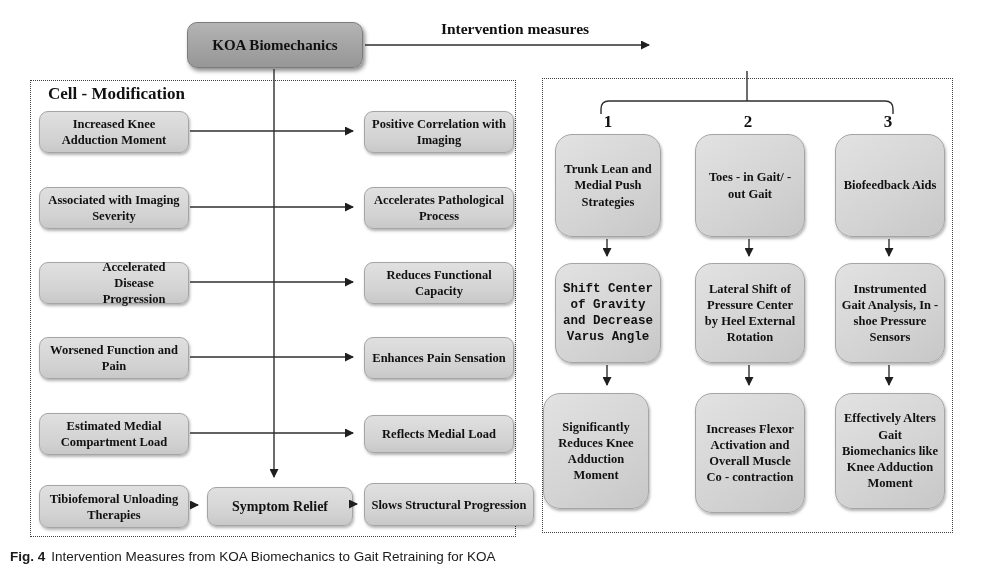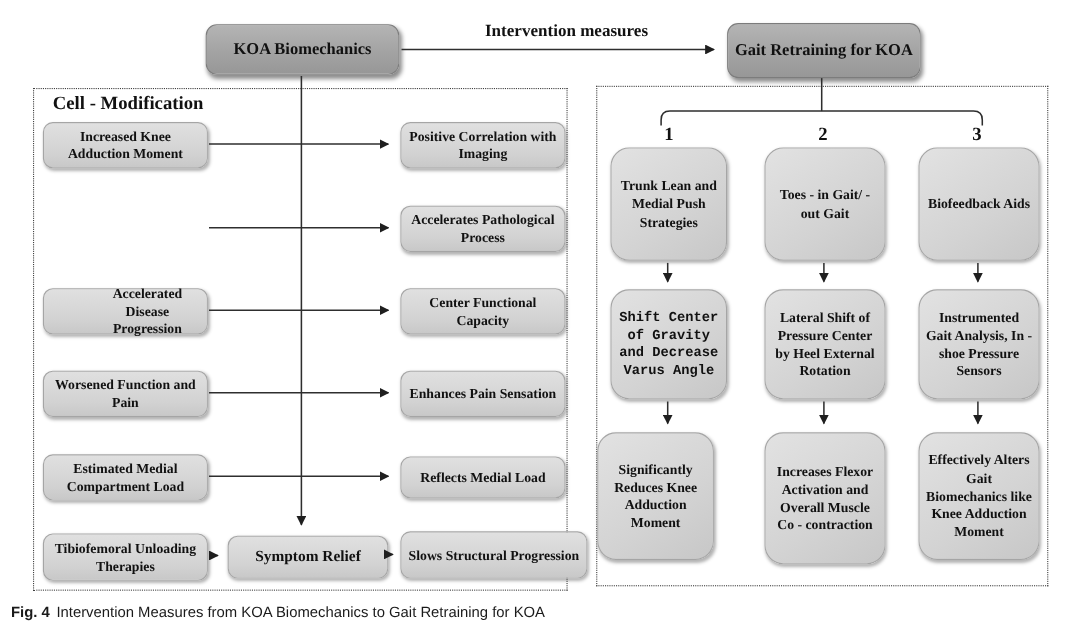--- a/index.html
+++ b/index.html
@@ -56,36 +56,36 @@
 </style>
 </head>
 <body>
 
 <div class="stage">
 
   <div class="node node-dark" style="left:187px;top:22px;width:176px;height:46px;">KOA Biomechanics</div>
 
   <div class="flow-label">Intervention measures</div>
 
-  <div class="node node-dark" style="left:661px;top:21px;width:176px;height:50px;">Gait Retraining for KOA</div>
 
   <div class="panel" style="left:30px;top:80px;width:486px;height:457px;">
     <div class="panel-title">Cell - Modification</div>
 
     <div class="node node-light" style="left:8px;top:30px;width:150px;height:42px;">Increased Knee Adduction Moment</div>
+    <div class="node node-light" style="left:8px;top:106px;width:150px;height:42px;">Associated with Imaging Severity</div>
     <div class="node node-light" style="left:8px;top:181px;width:150px;height:42px;padding-left:45px;">Accelerated Disease Progression</div>
     <div class="node node-light" style="left:8px;top:256px;width:150px;height:42px;">Worsened Function and Pain</div>
     <div class="node node-light" style="left:8px;top:332px;width:150px;height:42px;">Estimated Medial Compartment Load</div>
     <div class="node node-light" style="left:8px;top:404px;width:150px;height:43px;">Tibiofemoral Unloading Therapies</div>
 
     <div class="node node-light" style="left:176px;top:406px;width:146px;height:39px;font-size:14px;">Symptom Relief</div>
 
     <div class="node node-light" style="left:333px;top:30px;width:150px;height:42px;">Positive Correlation with Imaging</div>
     <div class="node node-light" style="left:333px;top:106px;width:150px;height:42px;">Accelerates Pathological Process</div>
-    <div class="node node-light" style="left:333px;top:181px;width:150px;height:42px;">Center Functional Capacity</div>
+    <div class="node node-light" style="left:333px;top:181px;width:150px;height:42px;">Reduces Functional Capacity</div>
     <div class="node node-light" style="left:333px;top:256px;width:150px;height:42px;">Enhances Pain Sensation</div>
     <div class="node node-light" style="left:333px;top:334px;width:150px;height:38px;">Reflects Medial Load</div>
     <div class="node node-light" style="left:333px;top:402px;width:170px;height:43px;">Slows Structural Progression</div>
   </div>
 
   <div class="panel" style="left:542px;top:78px;width:411px;height:455px;">
 
     <div class="branch-num" style="left:12px;">1</div>
     <div class="branch-num" style="left:152px;">2</div>
     <div class="branch-num" style="left:292px;">3</div>

